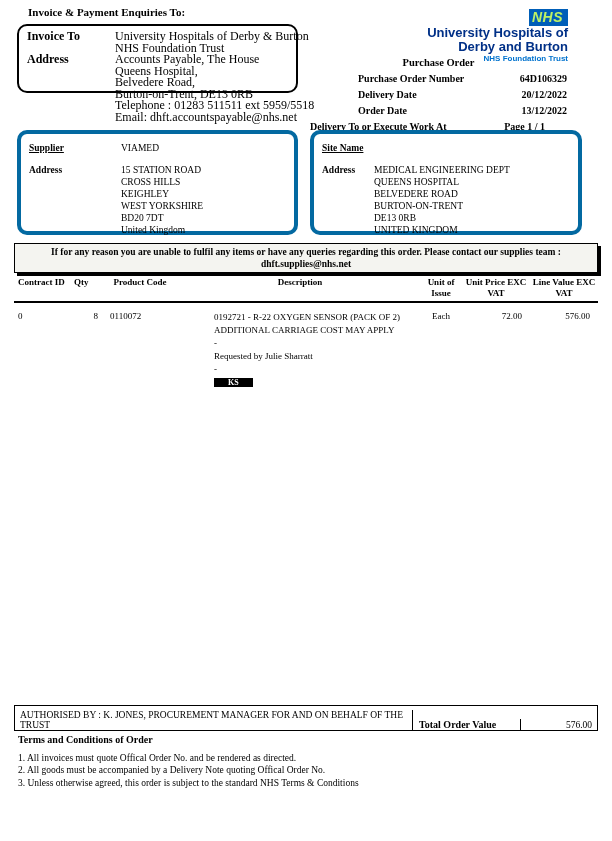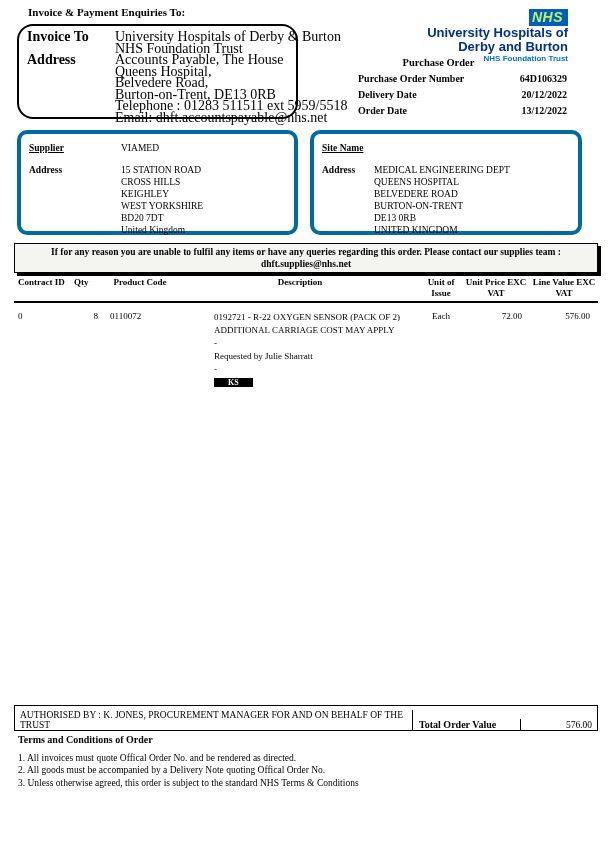--- a/index.html
+++ b/index.html
@@ -12,22 +12,22 @@
   html,body{background:#fff;}
   body{
     width:612px;height:841px;position:relative;
     font-family:"Liberation Serif",serif;color:#000;
   }
   .page{position:relative;width:612px;height:841px;overflow:hidden;text-decoration:underline;}
 
   
   .enquiries-title{position:absolute;left:28px;top:6px;font-size:11px;font-weight:bold;}
   .invoice-box{
-    position:absolute;left:17px;top:24px;width:281px;height:95px;
-    border:2px solid #000;border-radius:16px;padding:5px 8px;font-size:14px;line-height:11.5px;
+    position:absolute;left:17px;top:24px;width:281px;height:69px;
+    border:2px solid #000;border-radius:10px;padding:5px 8px;font-size:12px;line-height:11.5px;
   }
   .kv-grid{display:grid;grid-template-columns:88px 1fr;}
   .kv-grid .lbl{font-weight:bold;}
   .addr-lines div{white-space:nowrap;}
 
   
   .logo-block{position:absolute;top:8px;right:44px;text-align:right;font-family:"Liberation Sans",sans-serif;}
   .nhs-box{
     display:inline-block;background:var(--nhs-blue);color:#bef264;
     font-weight:bold;font-style:italic;font-size:14px;line-height:17px;padding:0 5px 0 3px;
@@ -138,20 +138,24 @@
       <span>64D106329</span>
     </div>
     <div class="meta-row">
       <span>Delivery Date</span>
       <span>20/12/2022</span>
     </div>
     <div class="meta-row">
       <span>Order Date</span>
       <span>13/12/2022</span>
     </div>
+    <div class="delivery-row">
+      <span>Delivery To or Execute Work At</span>
+      <span class="page-ind">Page 1 / 1</span>
+    </div>
   </div>
 
   <div class="party-box supplier-box">
     <div class="row">
       <div class="lbl">Supplier</div>
       <div>VIAMED</div>
     </div>
     <div class="row">
       <div class="addr-lbl">Address</div>
       <div class="addr-lines">

